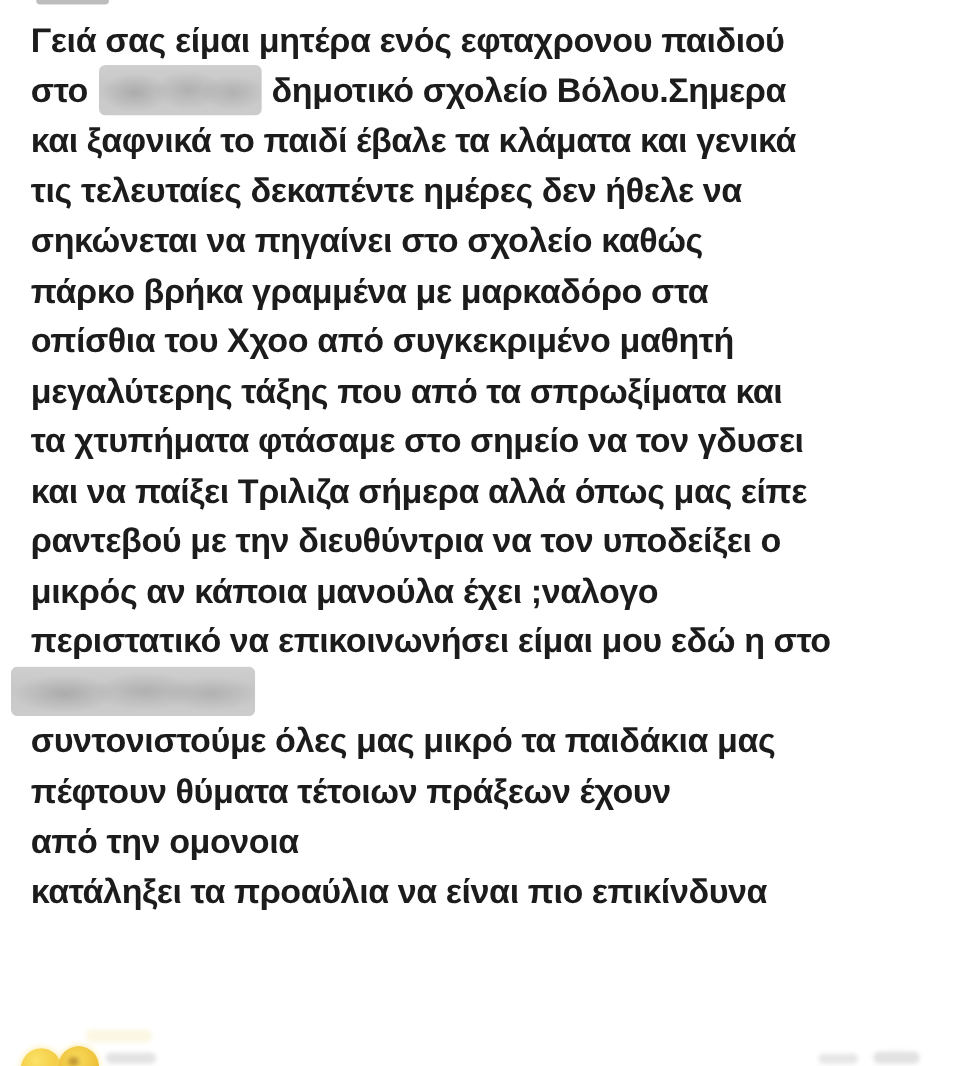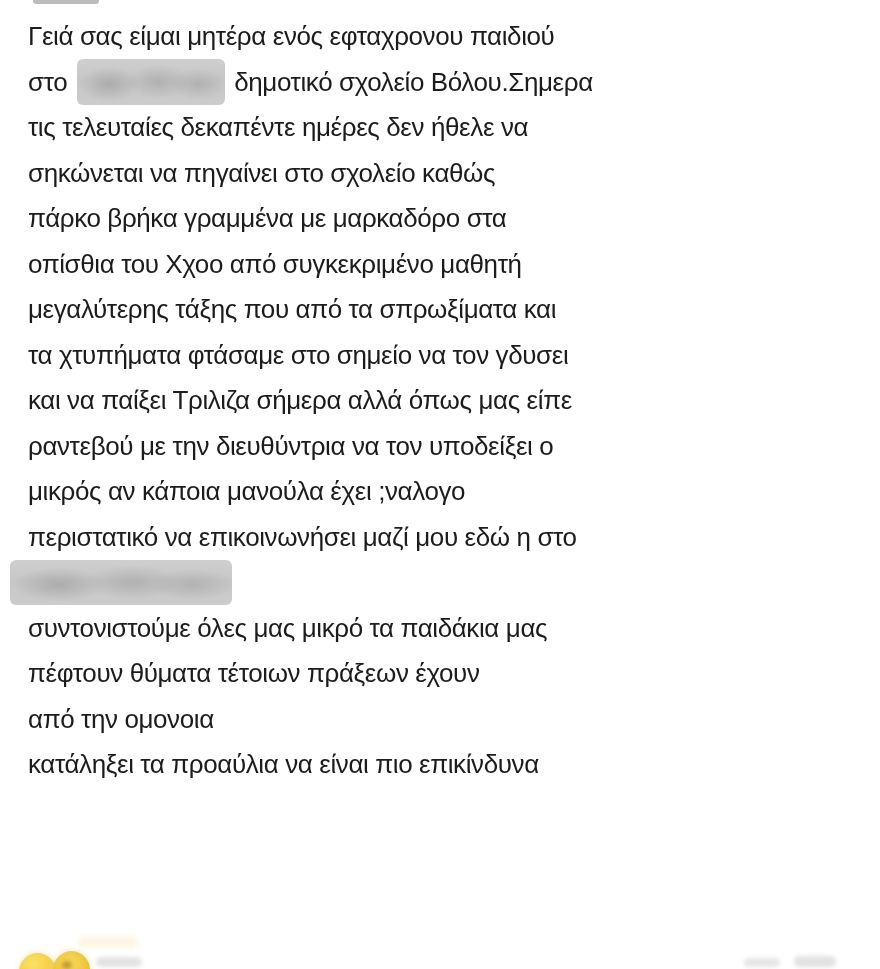--- a/index.html
+++ b/index.html
@@ -13,23 +13,23 @@
     position: relative;
     overflow: hidden;
     font-family: "Liberation Sans", sans-serif;
   }
   .post-body {
     position: absolute;
     left: 28px;
     top: 14px;
     width: 830px;
     color: #1c1c1c;
-    font-size: 26px;
+    font-size: 31px;
     letter-spacing: -0.4px;
-    font-weight: 400;
+    font-weight: 700;
   }
   .line {
     height: 45.5px;
     line-height: 45.5px;
     white-space: nowrap;
   }
   
   .redact {
     display: inline-block;
     vertical-align: middle;
@@ -144,30 +144,31 @@
 </head>
 <body>
 
 <div class="crop-artifact-top"></div>
 
 <div class="post-body">
   <div class="line">Γειά σας είμαι μητέρα ενός εφταχρονου παιδιού</div>
   <div class="line">
     <span>στο</span><span class="redact redact-school"></span><span>δημοτικό σχολείο Βόλου.Σημερα</span>
   </div>
+  <div class="line">και ξαφνικά το παιδί έβαλε τα κλάματα και γενικά</div>
   <div class="line">τις τελευταίες δεκαπέντε ημέρες δεν ήθελε να</div>
   <div class="line">σηκώνεται να πηγαίνει στο σχολείο καθώς</div>
   <div class="line">πάρκο βρήκα γραμμένα με μαρκαδόρο στα</div>
   <div class="line">οπίσθια του Χχοο από συγκεκριμένο μαθητή</div>
   <div class="line">μεγαλύτερης τάξης που από τα σπρωξίματα και</div>
   <div class="line">τα χτυπήματα φτάσαμε στο σημείο να τον γδυσει</div>
   <div class="line">και να παίξει Τριλιζα σήμερα αλλά όπως μας είπε</div>
   <div class="line">ραντεβού με την διευθύντρια να τον υποδείξει ο</div>
   <div class="line">μικρός αν κάποια μανούλα έχει ;ναλογο</div>
-  <div class="line">περιστατικό να επικοινωνήσει μαζί μου εδώ η στο</div>
+  <div class="line">περιστατικό να επικοινωνήσει είμαι μου εδώ η στο</div>
   <div class="line">
     <span class="redact redact-phone"></span>
   </div>
   <div class="line">συντονιστούμε όλες μας μικρό τα παιδάκια μας</div>
   <div class="line">πέφτουν θύματα τέτοιων πράξεων έχουν</div>
   <div class="line">από την ομονοια</div>
   <div class="line">κατάληξει τα προαύλια να είναι πιο επικίνδυνα</div>
 </div>
 
 <div class="reactions">

